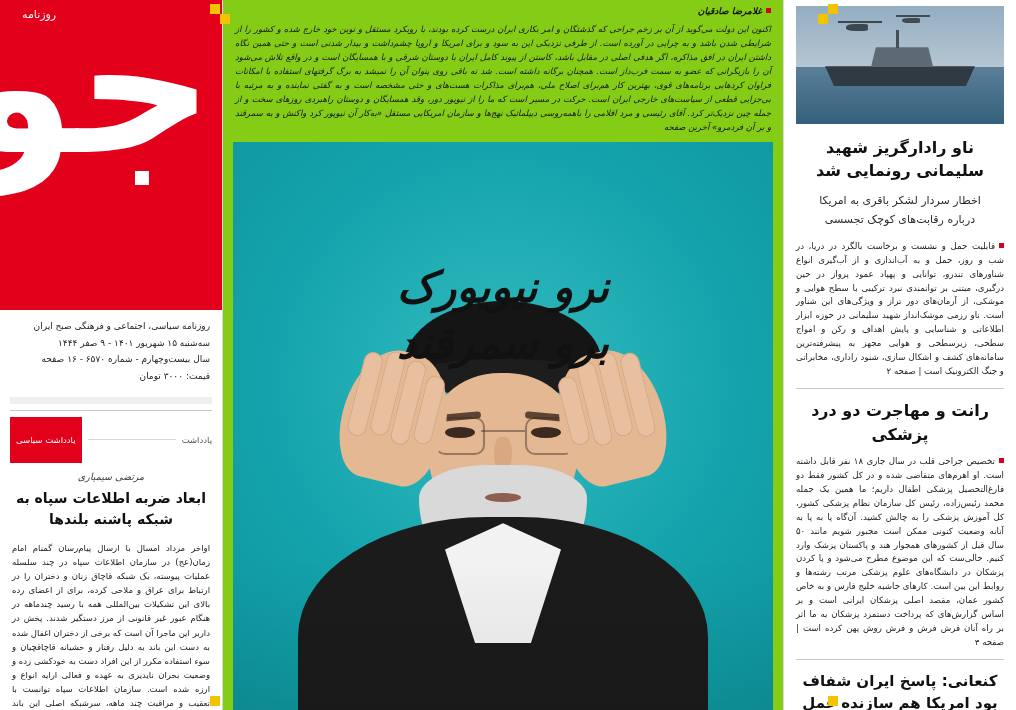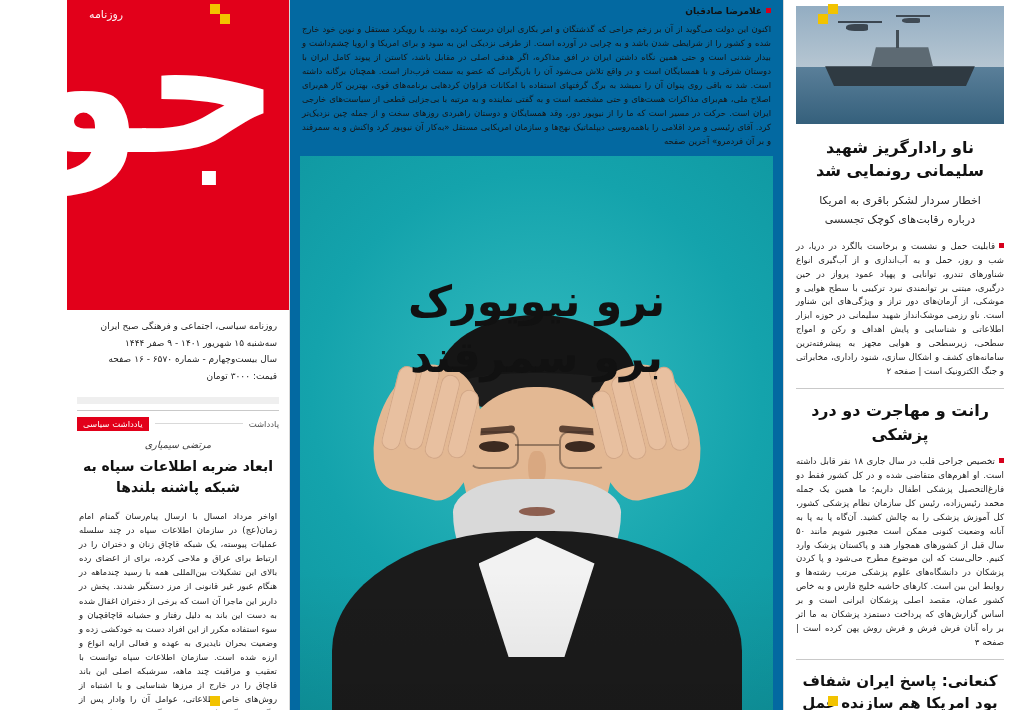--- a/index.html
+++ b/index.html
@@ -42,25 +42,26 @@
     box-sizing: border-box;
     height: 710px;
     position: relative;
   }
   .col-left {
     width: 232px;
     padding: 6px 12px 0 12px;
     background: #ffffff;
   }
   .col-mid {
-    width: 495px;
+    width: 562px;
     padding: 6px 10px 0 10px;
-    background: #0369a1;
+    background: #84cc16;
     border-left: 1px solid #d8d8d8;
     border-right: 1px solid #d8d8d8;
+    font-style: italic;
   }
   .col-right {
     width: 222px;
     background: #ffffff;
     padding: 0;
   }
 
   
   .photo-ship {
     width: 100%;
@@ -449,21 +450,21 @@
     flex-direction: row-reverse;
     align-items: center;
     gap: 6px;
     padding: 0 10px;
     direction: rtl;
   }
   .tag-red {
     background: #e2001a;
     color: #fff;
     font-size: 8.5px;
-    padding: 2px 6px;
+    padding: 18px 6px;
     white-space: nowrap;
   }
   .tag-line {
     flex: 1;
     height: 1px;
     background: #d9d9d9;
   }
   .tag-gray {
     color: #555;
     font-size: 8.5px;

